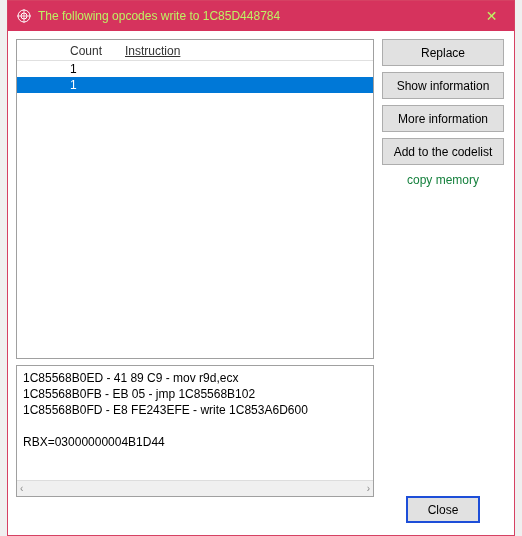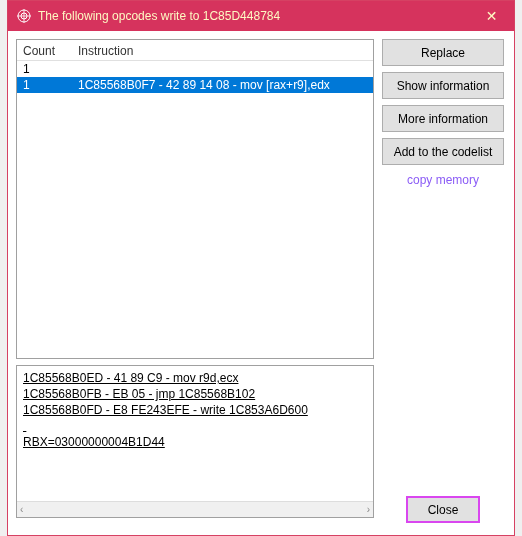--- a/index.html
+++ b/index.html
@@ -18,21 +18,21 @@
     width: 508px;
     height: 536px;
     background: #fff;
     border: 1px solid #d64163;
     display: flex;
     flex-direction: column;
   }
   .titlebar {
     height: 30px;
     background: #d6335d;
-    color: #fef9c3;
+    color: #bef264;
     display: flex;
     align-items: center;
     padding: 0 0 0 8px;
     font-size: 12px;
   }
   .titlebar .app-icon {
     width: 16px; height: 16px;
     margin-right: 6px;
     display: flex; align-items: center; justify-content: center;
   }
@@ -63,44 +63,43 @@
     padding: 2px 0;
     overflow: hidden;
   }
   .list-header {
     display: flex;
     border-bottom: 1px solid #e0e0e0;
     font-weight: normal;
     color: #333;
     padding: 2px 0;
   }
-  .col-count { width: 55px; padding-left: 6px; }
-  .col-instr { flex: 1; padding-left: 6px; }
+  .col-count { width: 55px; padding-left: 6px; margin-left: 47px; }
+  .col-instr { flex: 1; padding-left: 6px; text-decoration: underline; }
   .list-rows { }
   .list-row {
     display: flex;
     padding: 1px 0;
     white-space: nowrap;
     font-size: 12px;
   }
   .list-row.selected {
     background: #0078d7;
     color: #fff;
   }
   .disasm-box {
     border: 1px solid #a0a0a0;
     background: #fff;
-    height: 153px;
+    height: 132px;
     padding: 4px 6px;
     font-size: 12px;
     line-height: 16px;
     white-space: nowrap;
     overflow: hidden;
     position: relative;
-    text-decoration: underline;
   }
   .disasm-line { white-space: nowrap; }
   .scrollbar-h {
     position: absolute;
     bottom: 0; left: 0; right: 0;
     height: 16px;
     background: #f0f0f0;
     border-top: 1px solid #ddd;
     display: flex;
     align-items: center;
@@ -124,29 +123,29 @@
     align-items: center;
     justify-content: center;
     cursor: pointer;
     color: #000;
     padding: 0 4px;
     text-align: center;
   }
   .plain-text {
     text-align: center;
     font-size: 12px;
-    color: #8b5cf6;
+    color: #15803d;
     padding-top: 2px;
   }
   .spacer { flex: 1; }
   .close-main {
     height: 27px;
     width: 74px;
     align-self: center;
-    border: 2px solid #d946ef;
+    border: 2px solid #1d4ed8;
     background: #e1e1e1;
     display: flex; align-items: center; justify-content: center;
     cursor: pointer;
     margin-bottom: 2px;
   }
 </style>
 </head>
 <body>
 
 <div class="window">
@@ -173,21 +172,20 @@
         <div class="list-header">
           <div class="col-count">Count</div>
           <div class="col-instr">Instruction</div>
         </div>
         <div class="list-rows" id="list-rows">
             <div class="list-row">
               <div class="col-count">1</div>
             </div>
             <div class="list-row selected">
               <div class="col-count">1</div>
-              <div class="col-instr">1C85568B0F7 - 42 89 14 08   - mov [rax+r9],edx</div>
             </div>
           </div>
       </div>
 
       <div class="disasm-box">
         <div id="disasm-lines">
             <div class="disasm-line">1C85568B0ED - 41 89 C9  - mov r9d,ecx</div>
             <div class="disasm-line">1C85568B0FB - EB 05 - jmp 1C85568B102</div>
             <div class="disasm-line">1C85568B0FD - E8 FE243EFE - write 1C853A6D600</div>
             <div class="disasm-line">&nbsp;</div>

